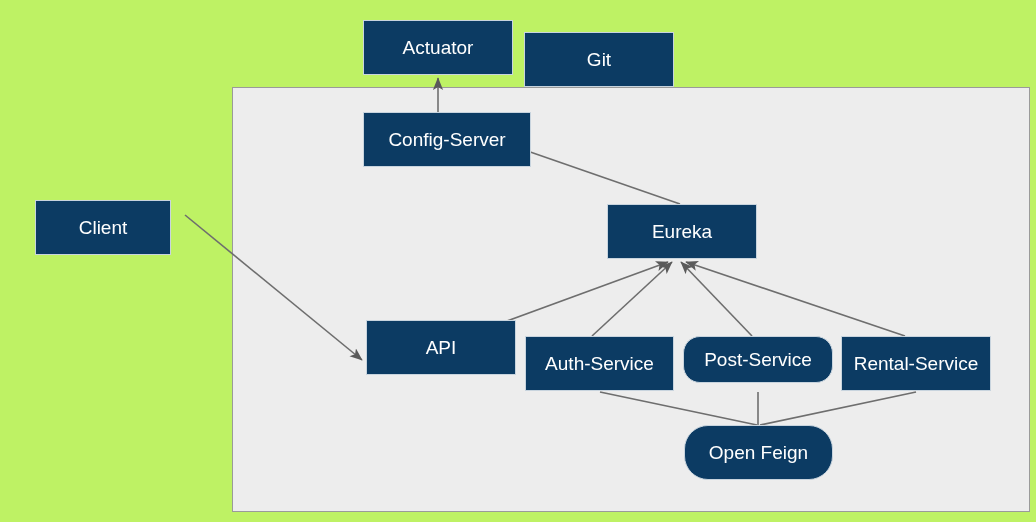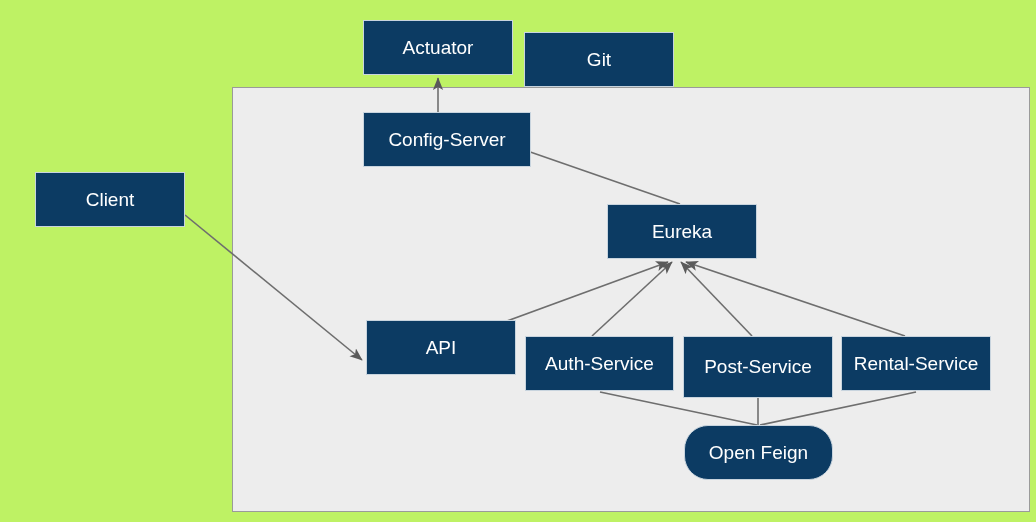--- a/index.html
+++ b/index.html
@@ -82,33 +82,33 @@
 
   <div class="node" style="left: 363px; top: 20px; width: 150px; height: 55px;">
     <span class="node-label">Actuator</span>
   </div>
   <div class="node" style="left: 524px; top: 32px; width: 150px; height: 55px;">
     <span class="node-label">Git</span>
   </div>
   <div class="node" style="left: 363px; top: 112px; width: 168px; height: 55px;">
     <span class="node-label">Config-Server</span>
   </div>
-  <div class="node" style="left: 35px; top: 172px; width: 150px; height: 55px;">
+  <div class="node" style="left: 35px; top: 200px; width: 136px; height: 55px;">
     <span class="node-label">Client</span>
   </div>
   <div class="node" style="left: 607px; top: 204px; width: 150px; height: 55px;">
     <span class="node-label">Eureka</span>
   </div>
   <div class="node" style="left: 366px; top: 320px; width: 150px; height: 55px;">
     <span class="node-label">API</span>
   </div>
   <div class="node" style="left: 525px; top: 336px; width: 149px; height: 55px;">
     <span class="node-label">Auth-Service</span>
   </div>
-  <div class="node" style="left: 683px; top: 336px; width: 150px; height: 62px;">
+  <div class="node" style="left: 683px; top: 336px; width: 150px; height: 47px; border-radius: 17px;">
     <span class="node-label">Post-Service</span>
   </div>
   <div class="node" style="left: 841px; top: 336px; width: 150px; height: 55px;">
     <span class="node-label">Rental-Service</span>
   </div>
   <div class="node" style="left: 684px; top: 425px; width: 149px; height: 55px; border-radius: 24px;">
     <span class="node-label">Open Feign</span>
   </div>
 
 </div>

